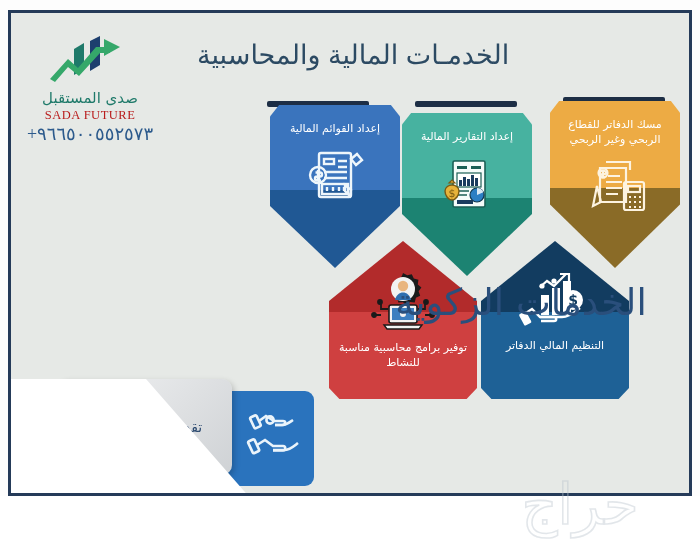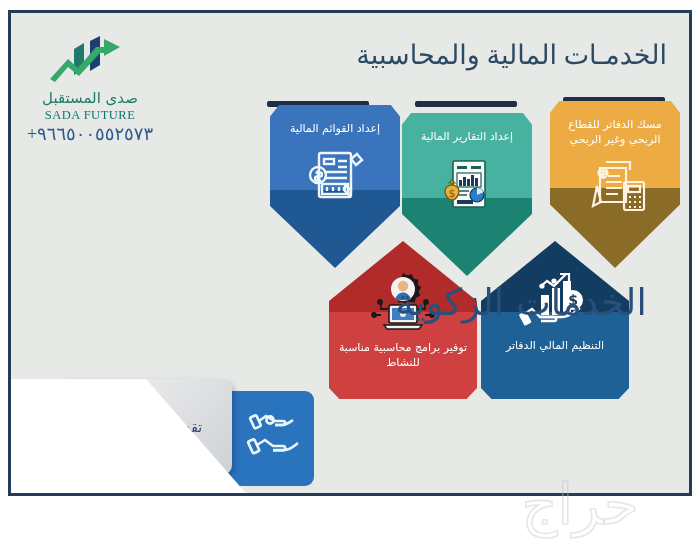--- a/index.html
+++ b/index.html
@@ -30,34 +30,34 @@
   }
 
   
   .logo{position:absolute;left:14px;top:22px;width:130px;text-align:center;}
   .logo-mark{width:92px;height:52px;margin:0 auto;display:block;}
   .logo-ar{
     font-size:15px;color:#1f7a6a;direction:rtl;margin-top:2px;
     font-family:"DejaVu Sans",sans-serif;letter-spacing:0;
   }
   .logo-en{
-    font-size:12.5px;color:#0f766e;font-family:"Liberation Serif",serif;
+    font-size:12.5px;color:#b91c1c;font-family:"Liberation Serif",serif;
     letter-spacing:.5px;margin-top:1px;
   }
   .logo-phone{
     font-size:18px;color:#2c5a8c;font-family:"Liberation Serif",serif;
     direction:ltr;margin-top:0px;
   }
 
   
   .title{
     position:absolute;right:22px;top:24px;width:470px;
-    text-align:right;direction:rtl;
+    text-align:left;direction:rtl;
     font-size:27px;line-height:1.35;color:#2c4a63;
-    font-family:Liberation Serif, serif;
+    font-family:Liberation Sans, sans-serif;
   }
 
   
   .pent{
     position:absolute;
     clip-path:polygon(50% 100%, 0 62%, 0 7%, 7% 0, 93% 0, 100% 7%, 100% 62%);
     display:flex;flex-direction:column;align-items:center;
     overflow:hidden;
   }
   .pent .lbl{

